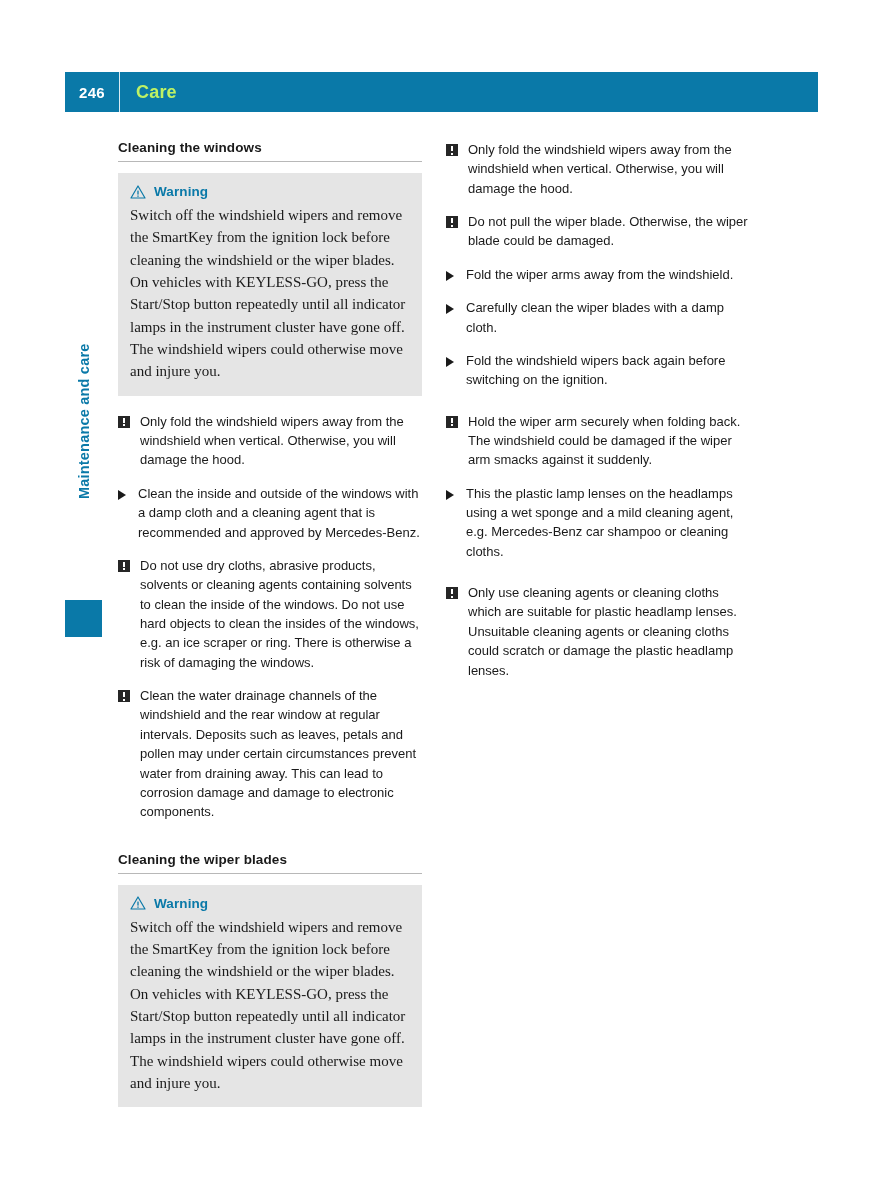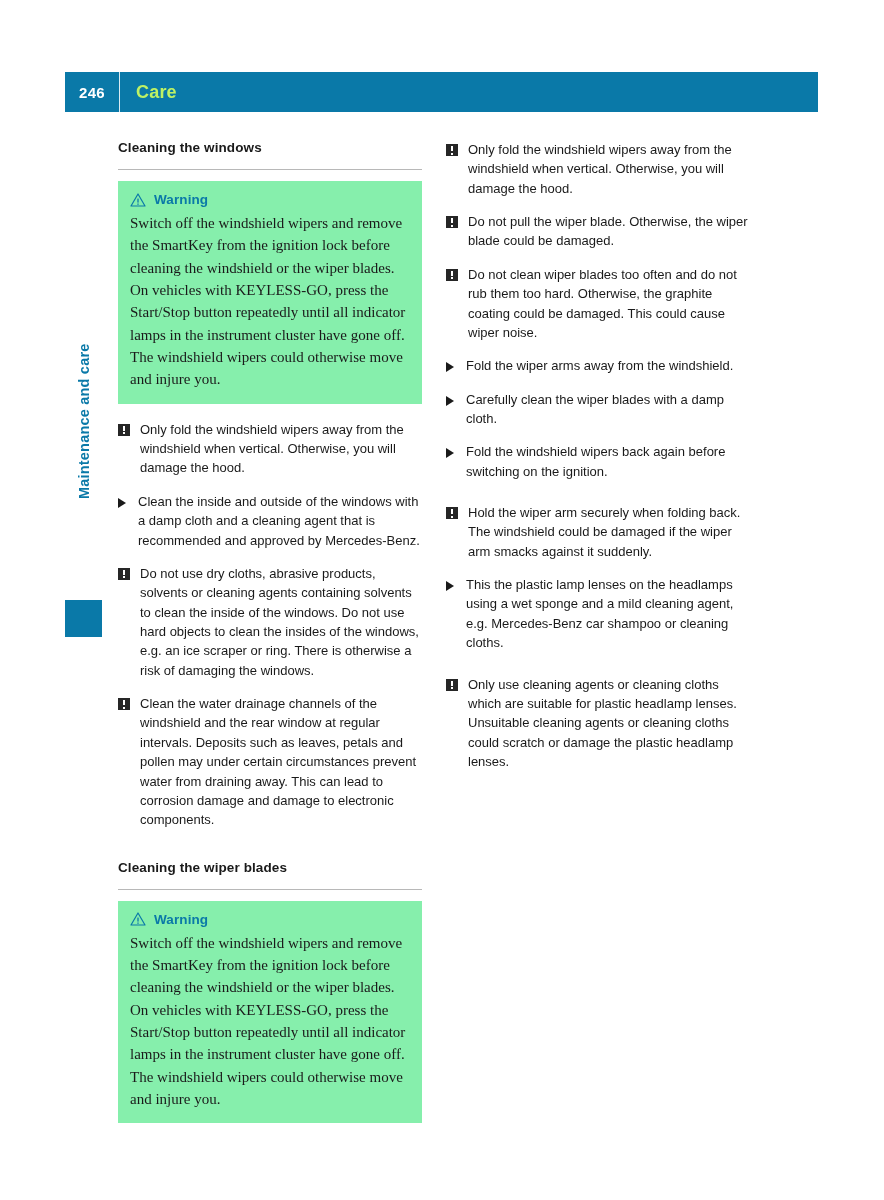--- a/index.html
+++ b/index.html
@@ -98,29 +98,29 @@
   }
   .column { width: 304px; }
   .column.right { width: 304px; }
 
   
   .section-heading {
     font-size: 13.5px;
     font-weight: bold;
     color: #1a1a1a;
     letter-spacing: 0.1px;
-    padding-bottom: 14px;
+    padding-bottom: 6px;
     border-bottom: 1px solid #b8b8b8;
     margin-bottom: 11px;
   }
   .section-heading.spaced { margin-top: 30px; }
 
   
   .warning-box {
-    background: #86efac;
+    background: #e5e5e5;
     padding: 11px 12px 13px 12px;
     margin-bottom: 16px;
   }
   .warning-head {
     display: flex;
     align-items: center;
     gap: 8px;
     margin-bottom: 5px;
   }
   .warning-triangle { flex: 0 0 auto; display: block; }
@@ -283,26 +283,20 @@
         <div class="item-text">Only fold the windshield wipers away from the windshield when vertical. Otherwise, you will damage the hood.</div>
       </div>
 
       <div class="item notice">
         <div class="item-marker">
             <span class="marker-notice"></span>
           </div>
         <div class="item-text">Do not pull the wiper blade. Otherwise, the wiper blade could be damaged.</div>
       </div>
 
-      <div class="item notice">
-        <div class="item-marker">
-            <span class="marker-notice"></span>
-          </div>
-        <div class="item-text">Do not clean wiper blades too often and do not rub them too hard. Otherwise, the graphite coating could be damaged. This could cause wiper noise.</div>
-      </div>
 
       <div class="item step">
         <div class="item-marker">
             <span class="marker-step"></span>
           </div>
         <div class="item-text">Fold the wiper arms away from the windshield.</div>
       </div>
 
       <div class="item step">
         <div class="item-marker">

